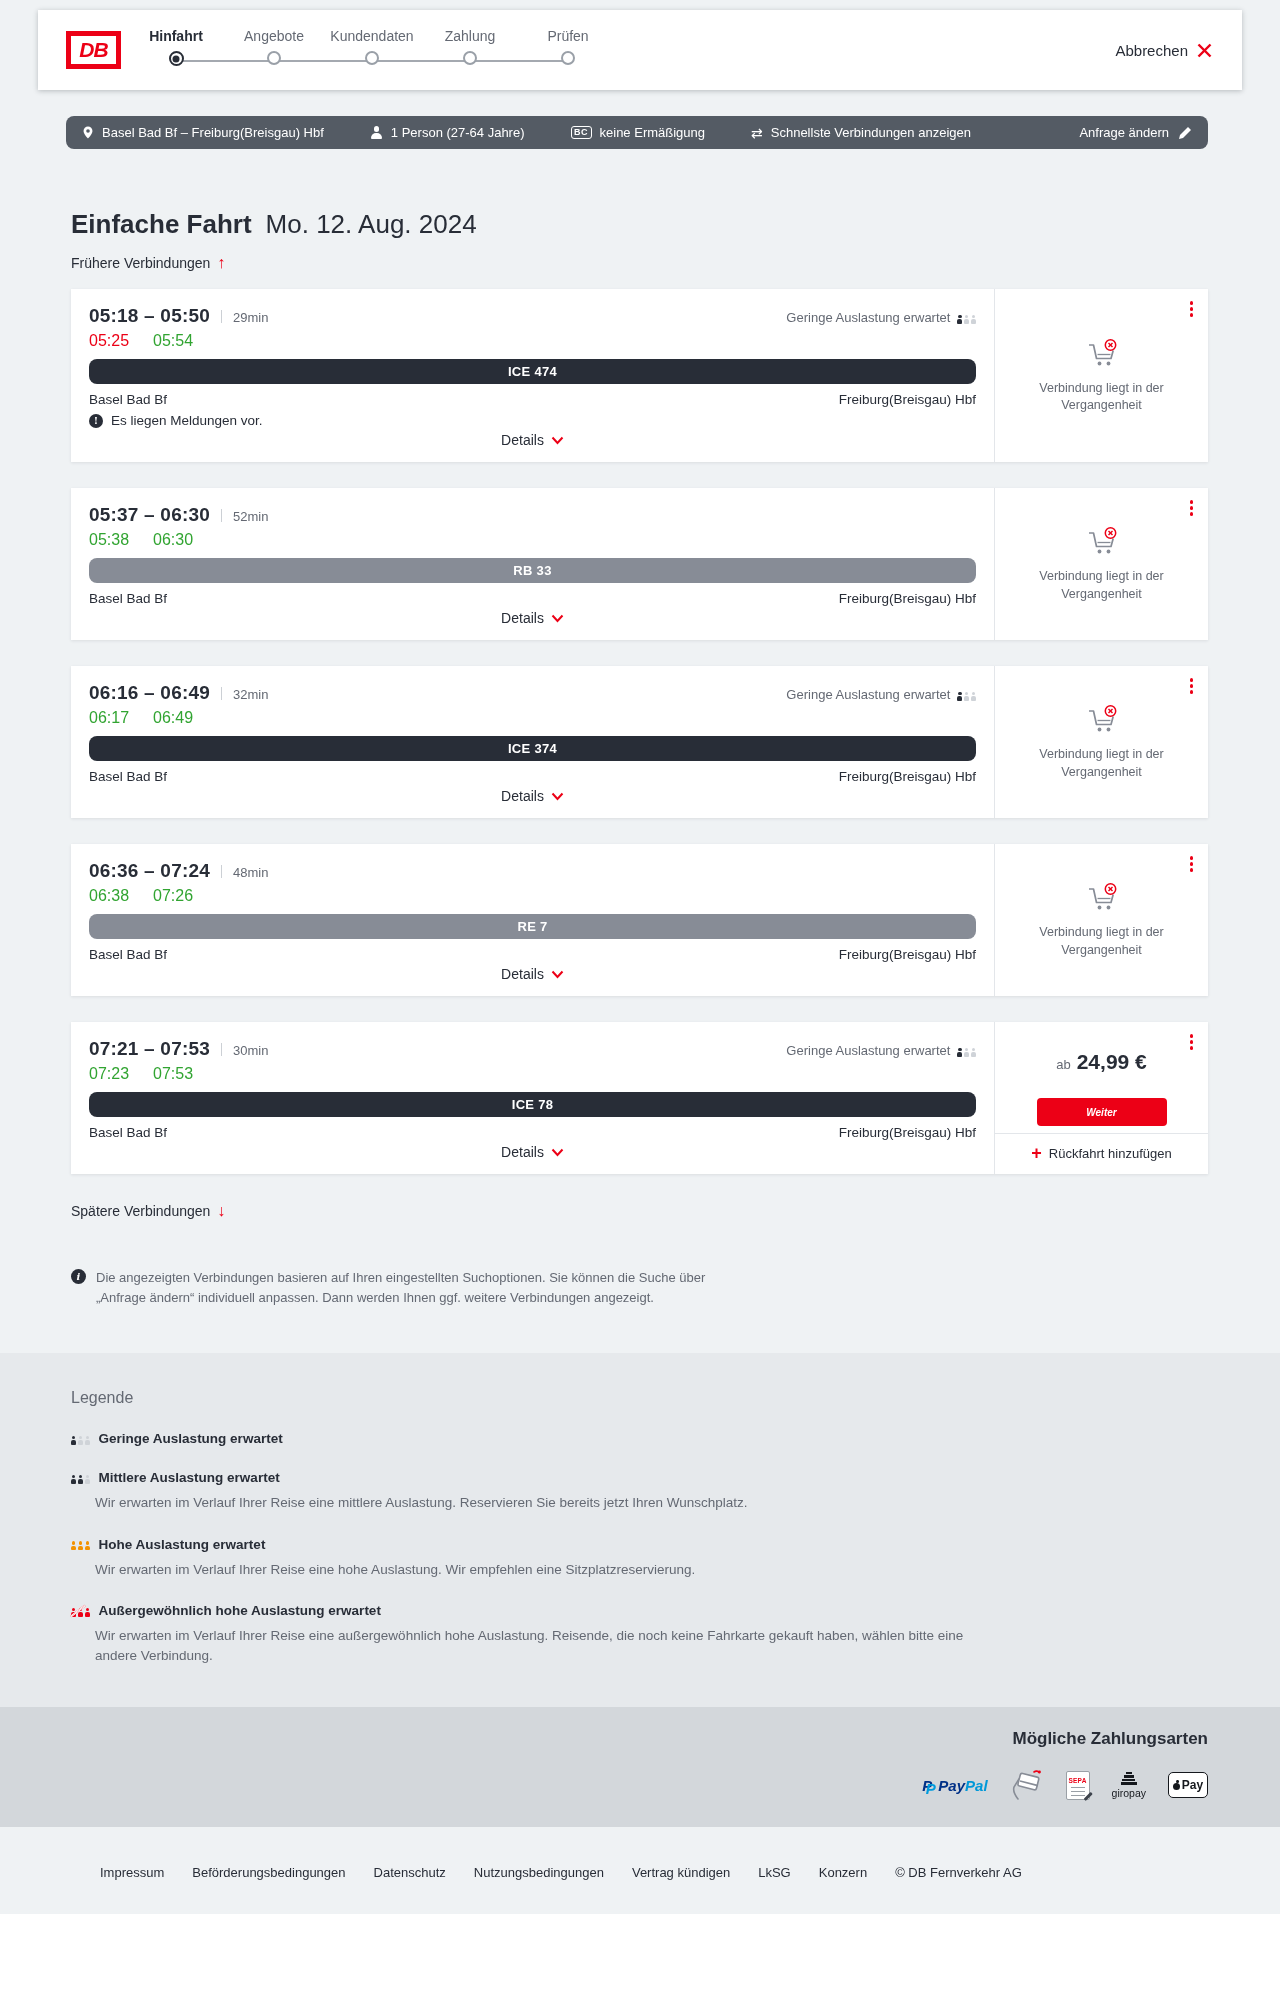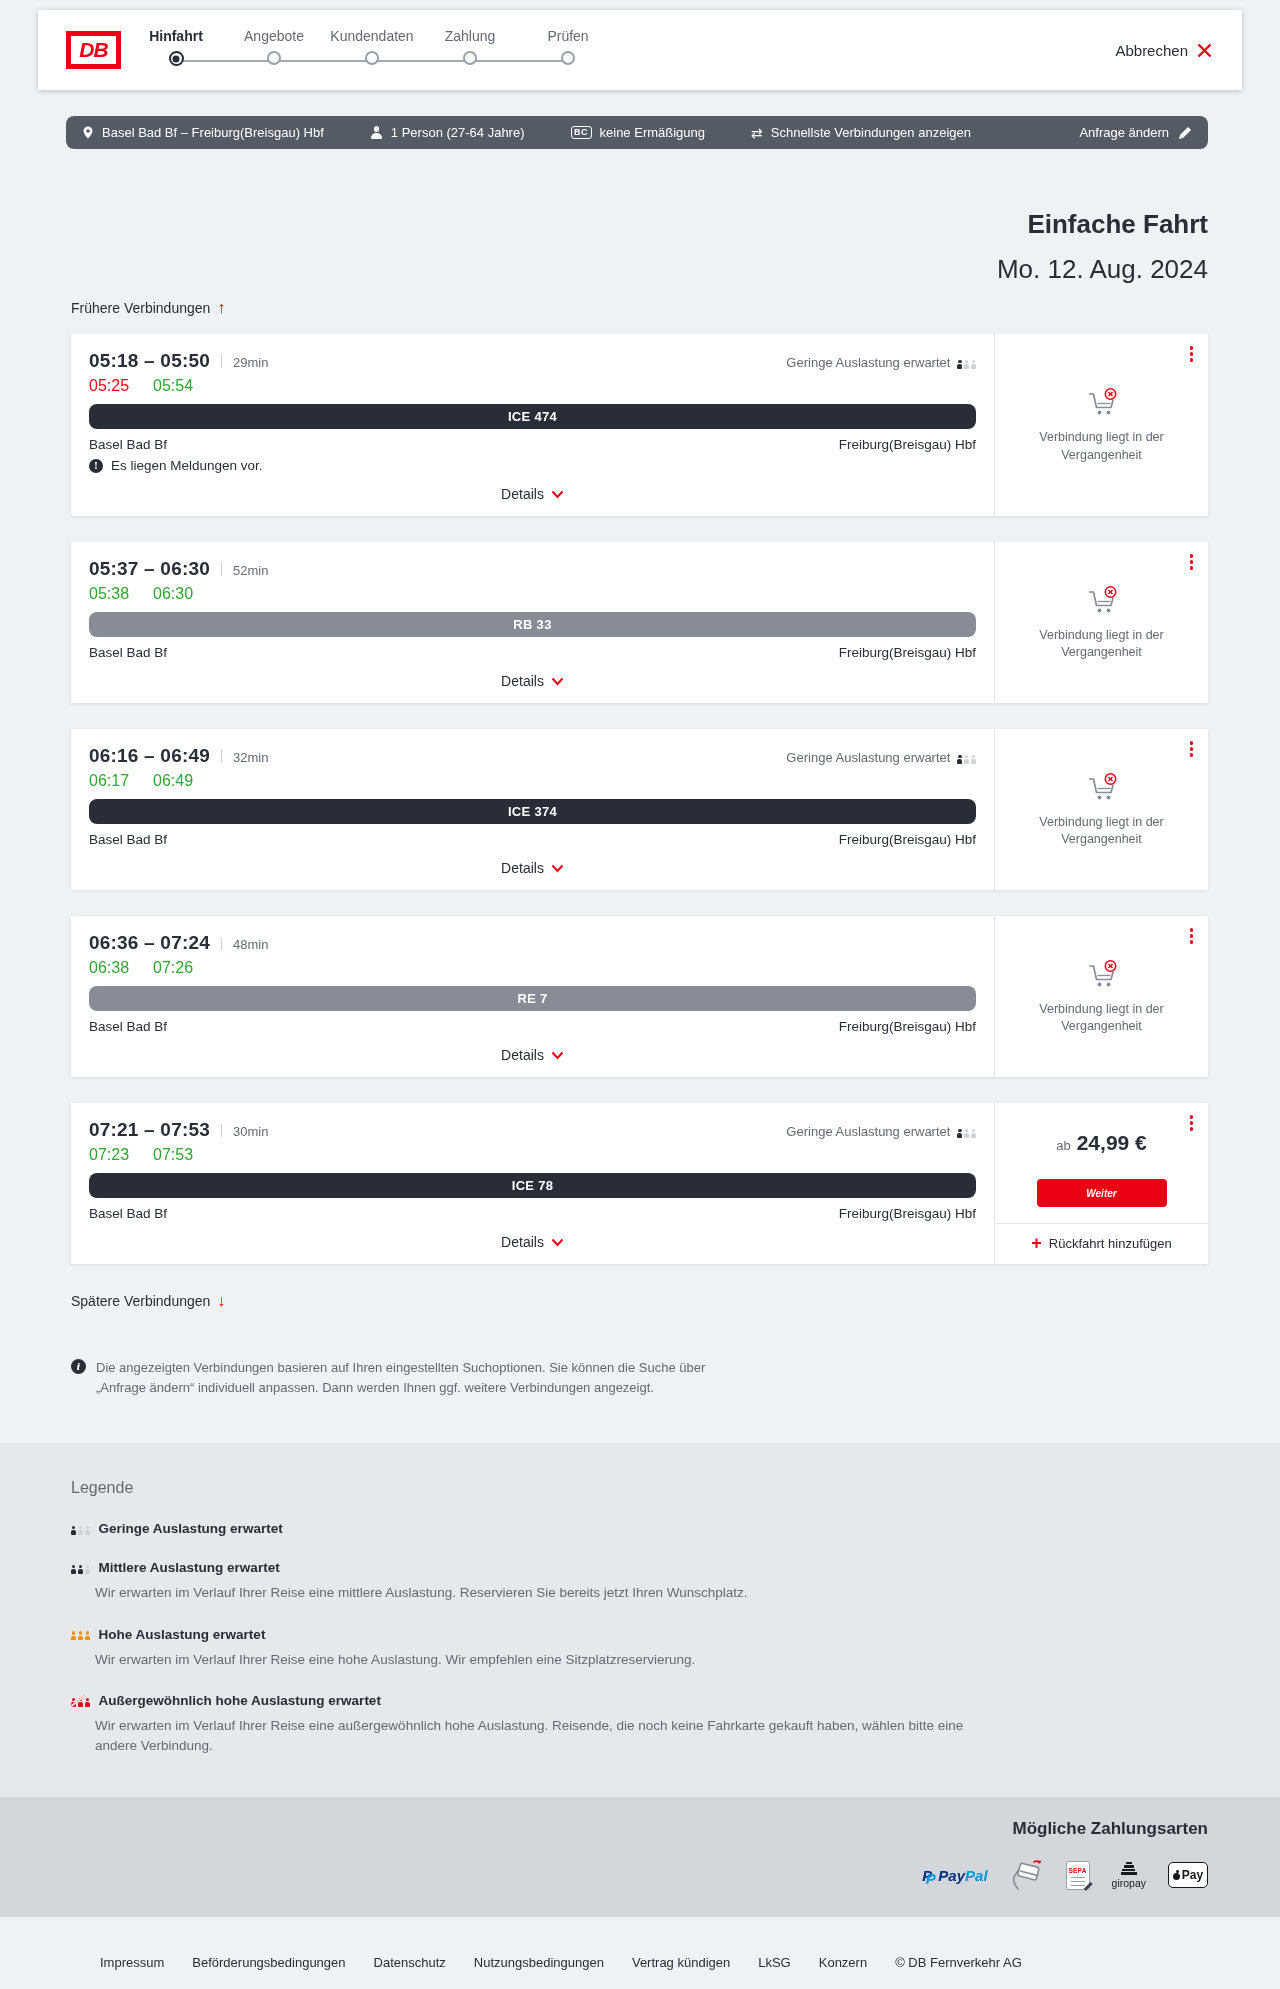--- a/index.html
+++ b/index.html
@@ -53,21 +53,21 @@
     border:1.4px solid #fff; border-radius:3px; font-size:9px; font-weight:bold;
     padding:1px 2.5px; line-height:1; letter-spacing:.5px;
   }
   .swap-glyph{font-size:14px; line-height:1;}
   .pax-icon{position:relative; width:13px; height:13px;}
   .pax-icon::before{content:""; position:absolute; left:4px; top:0; width:5.5px; height:5.5px; border-radius:50%; background:#fff;}
   .pax-icon::after{content:""; position:absolute; left:1.5px; bottom:0; width:10.5px; height:6px; border-radius:5px 5px 1px 1px; background:#fff;}
 
   
   .content{margin:0 72px 0 71px;}
-  .title-row{margin-top:60px; display:flex; align-items:flex-end; gap:14px;flex-direction:column;}
+  .title-row{margin-top:60px; display:flex; align-items:flex-end; gap:14px;}
   .title-row h1{font-size:26px; font-weight:bold; color:var(--dark);}
   .title-row .date{font-size:26px; font-weight:normal; color:var(--dark);}
   .shift-link{margin-top:15px; display:inline-flex; align-items:center; gap:7px; font-size:14px; color:var(--dark);}
   .shift-link .arr{color:var(--red); font-size:16px; font-weight:bold; line-height:1;}
   .shift-link.later{margin-top:3px;}
 
   .cards{margin-top:17px;}
   .card{
     display:flex; background:#fff; margin-bottom:26px;
     box-shadow:0 1px 3px rgba(40,45,55,.10);
@@ -88,21 +88,21 @@
   }
   .trainbar.long{background:#282d37;}
   .trainbar.regional{background:#878c96;}
   .stations{margin-top:8px; display:flex; justify-content:space-between; font-size:13.5px; color:var(--dark);}
   .msg{margin-top:6px; display:flex; align-items:center; gap:8px; font-size:13.5px; color:var(--dark);}
   .circle-icon{
     width:14px; height:14px; border-radius:50%; background:var(--dark); color:#fff;
     font-size:10px; font-weight:bold; display:inline-flex; align-items:center; justify-content:center; flex:0 0 auto;
     font-family:"DejaVu Serif",serif;
   }
-  .details-btn{margin:13px auto 0; display:flex; align-items:center; gap:7px; font-size:14px; color:var(--dark);}
+  .details-btn{margin:4px auto 0; display:flex; align-items:center; gap:7px; font-size:14px; color:var(--dark);}
 
   .card-side{
     flex:0 0 214px; border-left:1px solid var(--line); position:relative;
     display:flex; flex-direction:column;
   }
   .kebab{position:absolute; top:10px; right:13px; display:flex; flex-direction:column; gap:2.5px; padding:2px;}
   .kebab i{width:3.5px; height:3.5px; border-radius:50%; background:var(--red);}
   .side-past{flex:1; display:flex; flex-direction:column; align-items:center; justify-content:center; padding:10px 26px; text-align:center;}
   .side-past p{font-size:12.5px; color:var(--gray); line-height:1.4; margin-top:9px;}
   .side-buy{flex:1; display:flex; flex-direction:column; align-items:center; padding-top:28px;}

